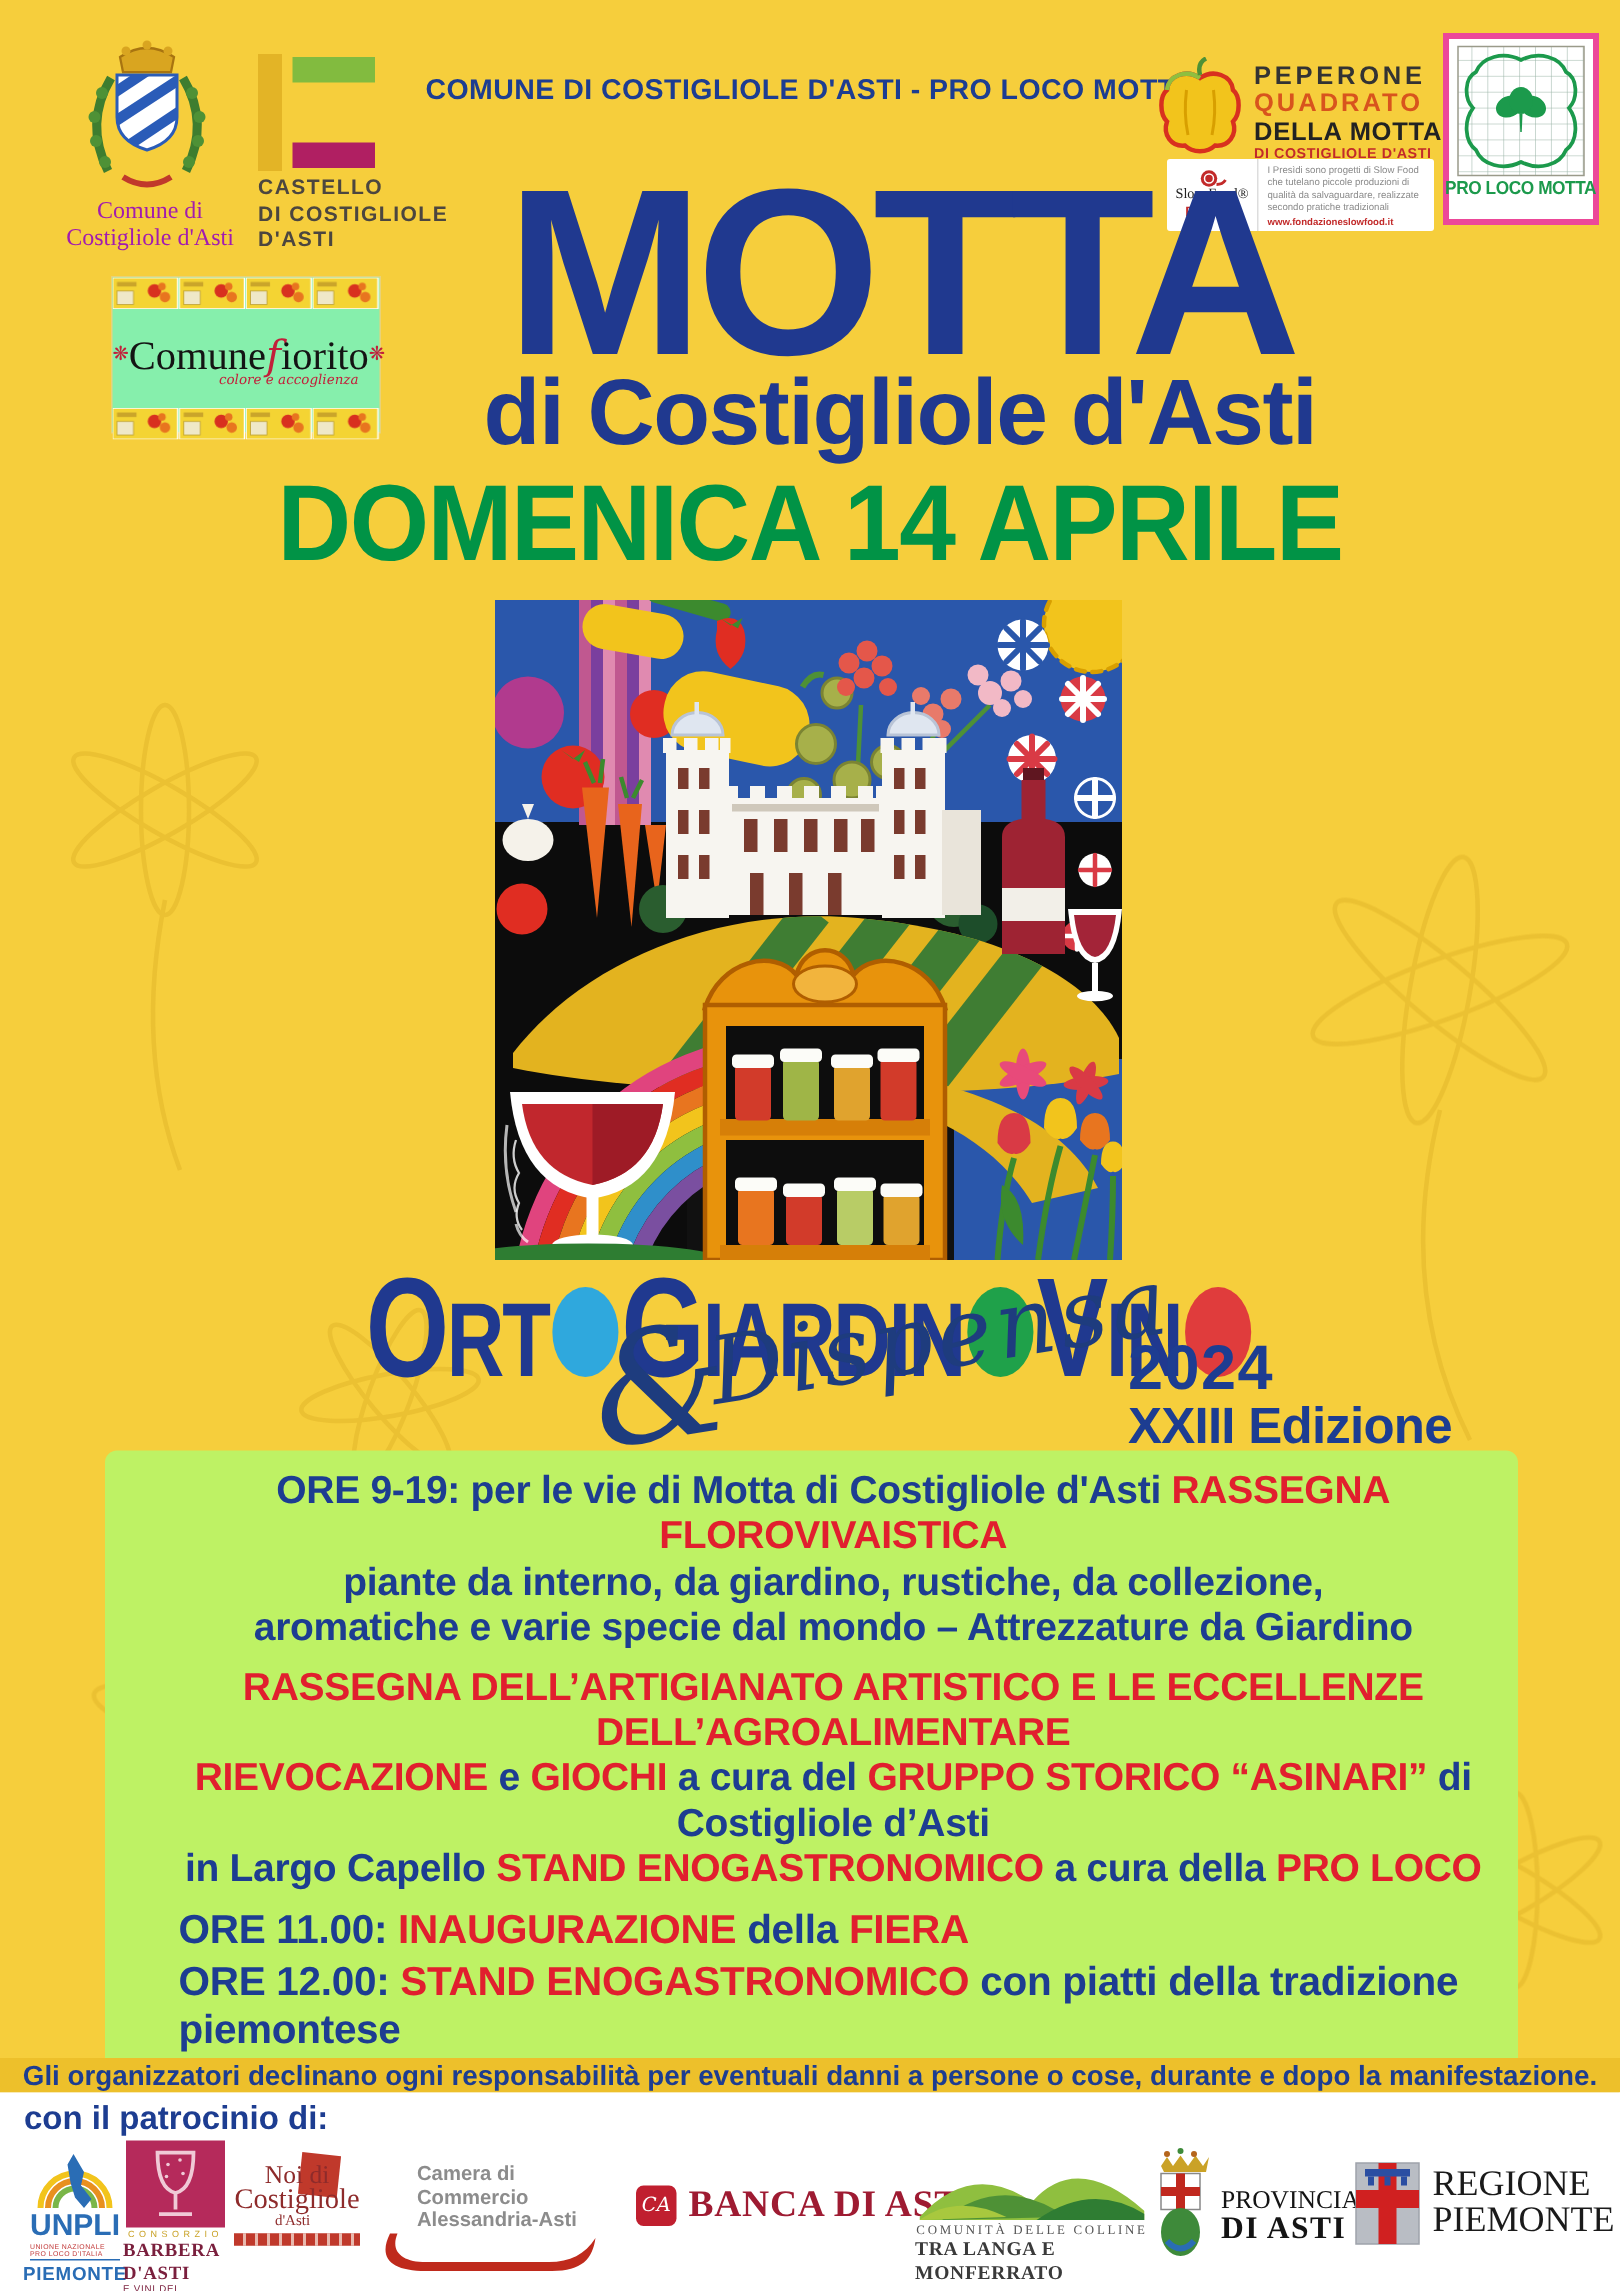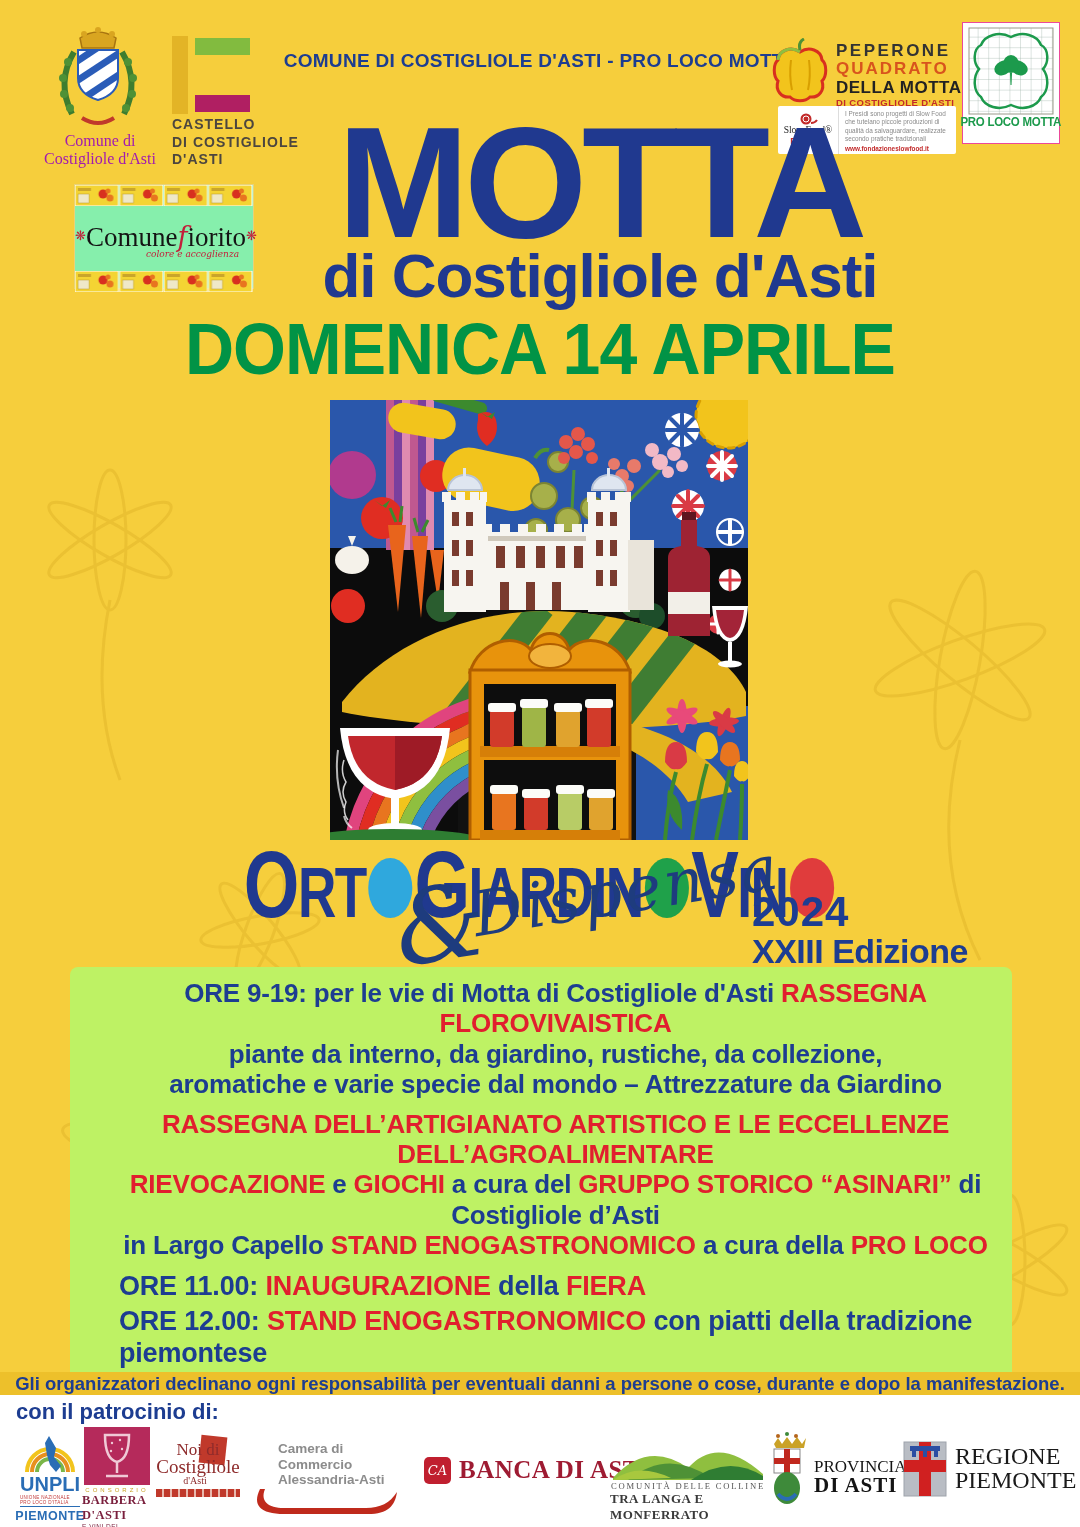--- a/index.html
+++ b/index.html
@@ -32,21 +32,21 @@
   .pep-l2{font-size:17px;font-weight:bold;letter-spacing:2px;color:#d8541d;}
   .pep-l3{font-size:17px;font-weight:bold;letter-spacing:.5px;color:#222;}
   .pep-l4{font-size:9.5px;font-weight:bold;letter-spacing:.4px;color:#c22a2a;margin-top:1px;}
   .sf-box{width:178px;height:48px;background:#fff;border-radius:2px;display:flex;overflow:hidden;justify-content:flex-end;}
   .sf-left{width:60px;border-right:1px solid #ddd;display:flex;flex-direction:column;align-items:center;justify-content:center;}
   .sf-brand{font-family:"Liberation Serif",serif;font-size:9.5px;color:#222;line-height:1;}
   .sf-presidio{font-size:9px;font-weight:bold;color:#c22a2a;line-height:1.2;}
   .sf-right{flex:1;padding:4px 5px 0 6px;}
   .sf-desc{font-size:6.4px;color:#8a8a8a;line-height:1.3;}
   .sf-url{font-size:6.4px;font-weight:bold;color:#c22a2a;margin-top:2px;}
-  .plm-box{width:96px;height:120px;background:#fff;border:1px solid #ec4899;display:flex;flex-direction:column;align-items:center;}
+  .plm-box{width:96px;height:120px;background:#fff;border:4px solid #ec4899;display:flex;flex-direction:column;align-items:center;}
   .plm-label{font-size:12.5px;font-weight:bold;color:#1c9a4c;letter-spacing:-.3px;transform:scaleX(.92);white-space:nowrap;}
   
   .title-main{left:160px;top:103px;width:880px;text-align:center;font-size:158px;font-weight:bold;color:#20398f;letter-spacing:-5px;line-height:1;}
   .title-sub{left:160px;top:240px;width:880px;text-align:center;font-size:62px;font-weight:bold;color:#20398f;letter-spacing:-1px;}
   .title-date{left:50px;top:310px;width:980px;text-align:center;font-size:68px;font-weight:bold;color:#019346;letter-spacing:-1px;transform:scaleY(1.06);}
   
   .wordmark{left:0;top:831px;width:1080px;text-align:center;color:#20398f;white-space:nowrap;transform:scaleX(.76);}
   .wm-cap{font-size:94px;font-weight:bold;letter-spacing:-2px;}
   .wm-sm{font-size:70px;font-weight:bold;letter-spacing:-2px;}
   .wm-oval{display:inline-block;width:58px;height:60px;border-radius:50%;vertical-align:-1px;margin:0 3px;}

